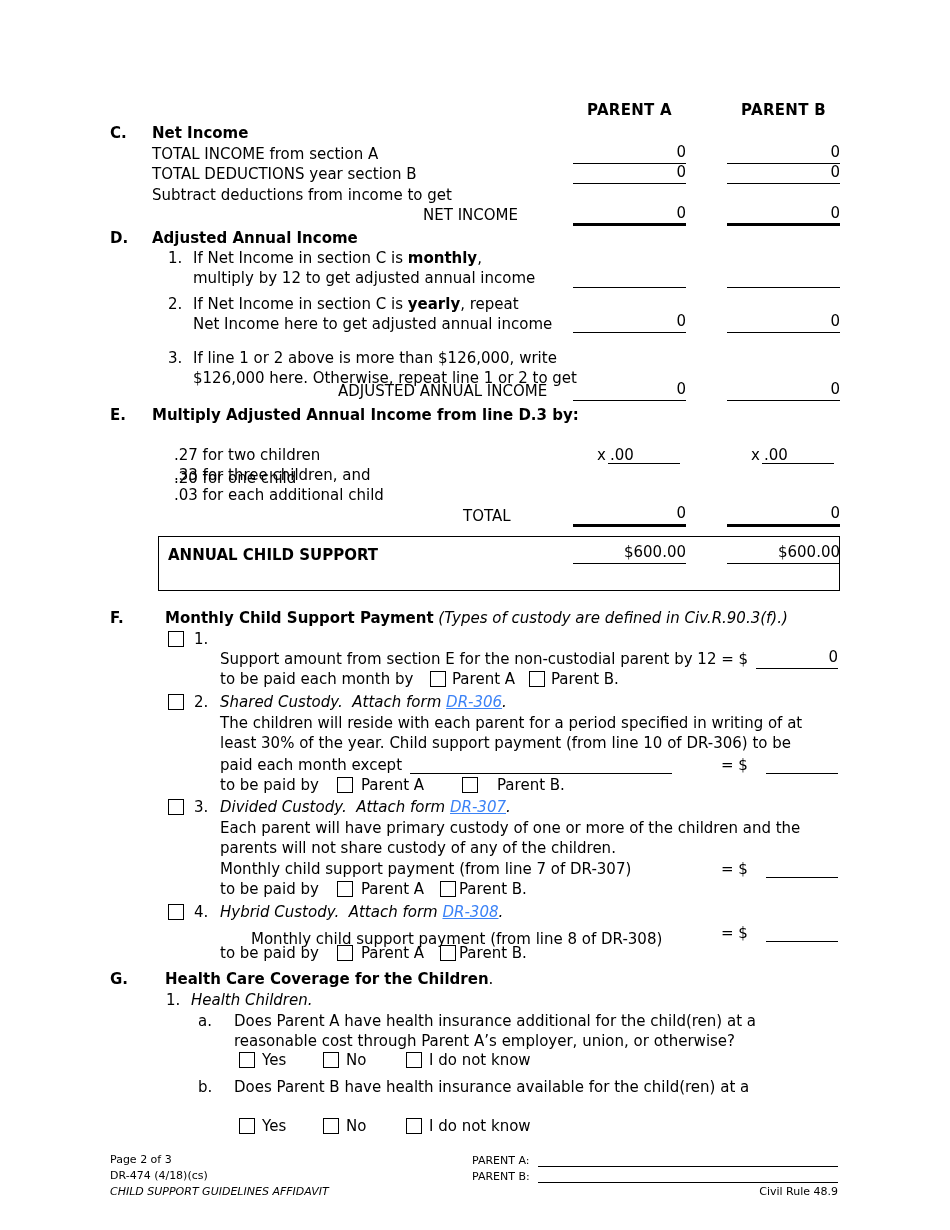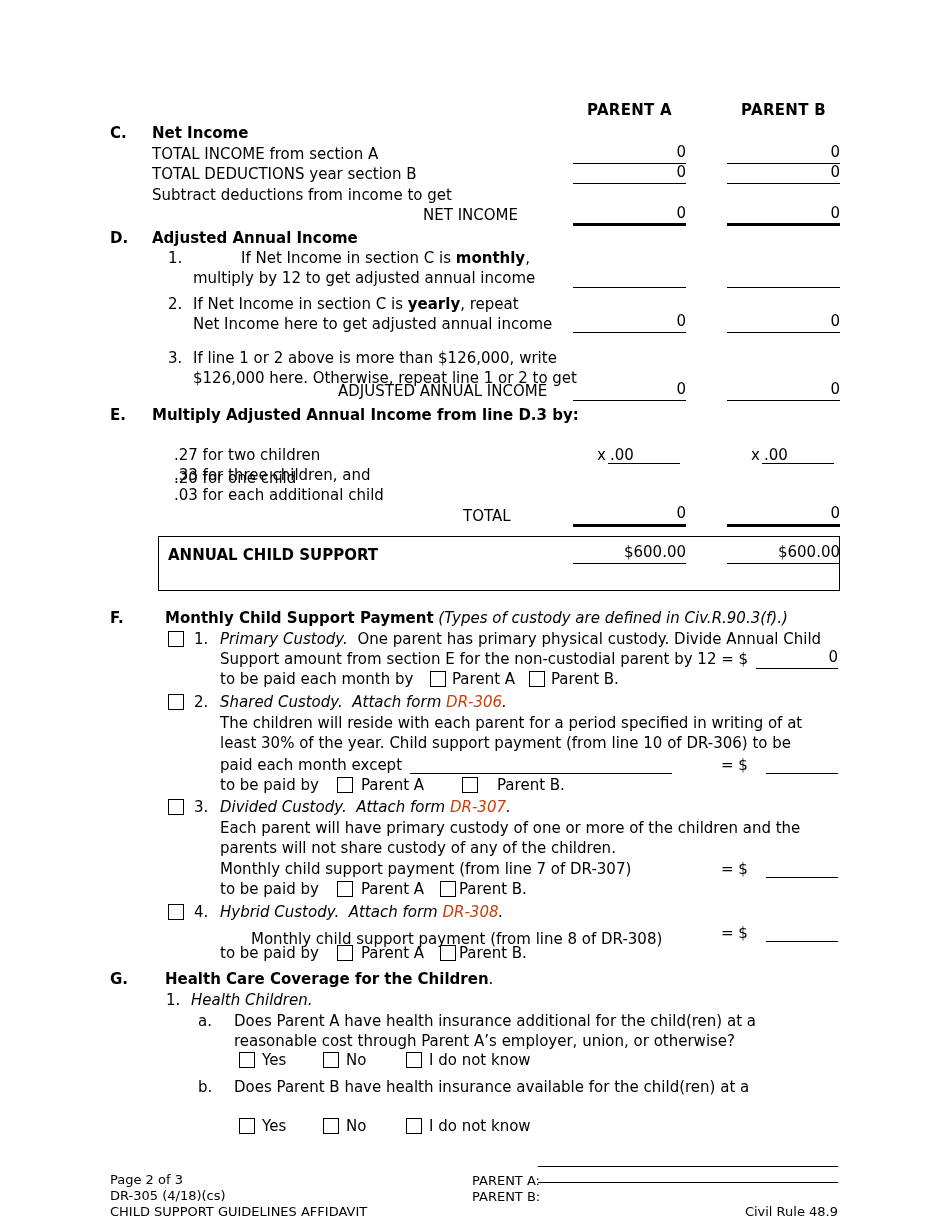--- a/index.html
+++ b/index.html
@@ -63,38 +63,38 @@
   }
 
   
   .acs-box {
     position: absolute;
     border: 1.6px solid #000;
     background: #fff;
   }
 
   .link {
-    color: #c2410c;
+    color: #3b82f6;
+    text-decoration: underline;
     font-style: italic;
   }
 
   .hdr-col {
     position: absolute;
     font-weight: bold;
     font-size: 15px;
     letter-spacing: 0.3px;
     text-align: center;
   }
 
   .footer-txt {
     position: absolute;
-    font-size: 13px;
+    font-size: 11px;
     line-height: 16px;
     white-space: nowrap;
-    margin-top: 20px;
   }
 </style>
 </head>
 <body>
 
 <div class="page">
 
   <div class="hdr-col" style="left:573px; top:101px; width:113px;">PARENT A</div>
   <div class="hdr-col" style="left:727px; top:101px; width:113px;">PARENT B</div>
 
@@ -118,21 +118,21 @@
   <div class="txt" style="left:423px; top:205px;">NET INCOME</div>
   <div class="val" style="left:573px; top:205px; width:113px;">0</div>
   <div class="rule rule-thick" style="left:573px; top:223px; width:113px;"></div>
   <div class="val" style="left:727px; top:205px; width:113px;">0</div>
   <div class="rule rule-thick" style="left:727px; top:223px; width:113px;"></div>
 
   <div class="sec-letter" style="top:228px;">D.</div>
   <div class="sec-title" style="top:228px;">Adjusted Annual Income</div>
 
   <div class="txt" style="left:168px; top:248px;">1.</div>
-  <div class="txt" style="left:193px; top:248px;margin-left:48px;">
+  <div class="txt" style="left:193px; top:248px;">
     <span>If Net Income in section C is </span><span class="bold">monthly</span><span>,</span>
   </div>
   <div class="txt" style="left:193px; top:268px;">multiply by 12 to get adjusted annual income</div>
   <div class="val" style="left:573px; top:268px; width:113px;"></div>
   <div class="rule" style="left:573px; top:287px; width:113px;"></div>
   <div class="val" style="left:727px; top:268px; width:113px;"></div>
   <div class="rule" style="left:727px; top:287px; width:113px;"></div>
 
   <div class="txt" style="left:168px; top:294px;">2.</div>
   <div class="txt" style="left:193px; top:294px;">
@@ -182,23 +182,20 @@
   <div class="val" style="left:727px; top:544px; width:113px;">$600.00</div>
   <div class="rule" style="left:727px; top:563px; width:113px;"></div>
 
   <div class="sec-letter" style="top:608px;">F.</div>
   <div class="txt" style="left:165px; top:608px;">
     <span class="bold">Monthly Child Support Payment</span><span class="ital">&nbsp;</span><span class="ital">(Types of custody are defined in Civ.R.90.3(f).)</span>
   </div>
 
   <div class="cb" style="left:168px; top:631px;"></div>
   <div class="txt" style="left:194px; top:629px;">1.</div>
-  <div class="txt" style="left:220px; top:629px;">
-    <span class="ital">Primary Custody.</span>&nbsp;&nbsp;<span>One parent has primary physical custody.  Divide Annual Child</span>
-  </div>
   <div class="txt" style="left:220px; top:649px;">Support amount from section E for the non-custodial parent by 12 = $</div>
   <div class="val" style="left:756px; top:649px; width:82px;">0</div>
   <div class="rule" style="left:756px; top:668px; width:82px;"></div>
   <div class="txt" style="left:220px; top:669px;">to be paid each month by</div>
   <div class="cb" style="left:430px; top:671px;"></div>
   <div class="txt" style="left:452px; top:669px;">Parent A</div>
   <div class="cb" style="left:529px; top:671px;"></div>
   <div class="txt" style="left:551px; top:669px;">Parent B.</div>
 
   <div class="cb" style="left:168px; top:694px;"></div>
@@ -271,22 +268,22 @@
   <div class="txt" style="left:198px; top:1077px;">b.</div>
   <div class="txt" style="left:234px; top:1077px;">Does Parent B have health insurance available for the child(ren) at a</div>
   <div class="cb" style="left:239px; top:1118px;"></div>
   <div class="txt" style="left:262px; top:1116px;">Yes</div>
   <div class="cb" style="left:323px; top:1118px;"></div>
   <div class="txt" style="left:346px; top:1116px;">No</div>
   <div class="cb" style="left:406px; top:1118px;"></div>
   <div class="txt" style="left:429px; top:1116px;">I do not know</div>
 
   <div class="footer-txt" style="left:110px; top:1152px;">Page 2 of 3</div>
-  <div class="footer-txt" style="left:110px; top:1168px;">DR-305 (4/18)(cs)</div>
-  <div class="footer-txt" style="left:110px; top:1184px;">CHILD SUPPORT GUIDELINES AFFIDAVIT</div>
+  <div class="footer-txt" style="left:110px; top:1168px;">DR-474 (4/18)(cs)</div>
+  <div class="footer-txt" style="left:110px; top:1184px;font-style:italic;">CHILD SUPPORT GUIDELINES AFFIDAVIT</div>
 
   <div class="footer-txt" style="left:472px; top:1153px;">PARENT A:</div>
   <div class="footer-txt" style="left:538px; top:1153px; width:300px;"></div>
   <div class="rule" style="left:538px; top:1166px; width:300px;"></div>
 
   <div class="footer-txt" style="left:472px; top:1169px;">PARENT B:</div>
   <div class="footer-txt" style="left:538px; top:1169px; width:300px;"></div>
   <div class="rule" style="left:538px; top:1182px; width:300px;"></div>
 
   <div class="footer-txt" style="left:658px; top:1184px; width:180px; text-align:right;">Civil Rule 48.9</div>

